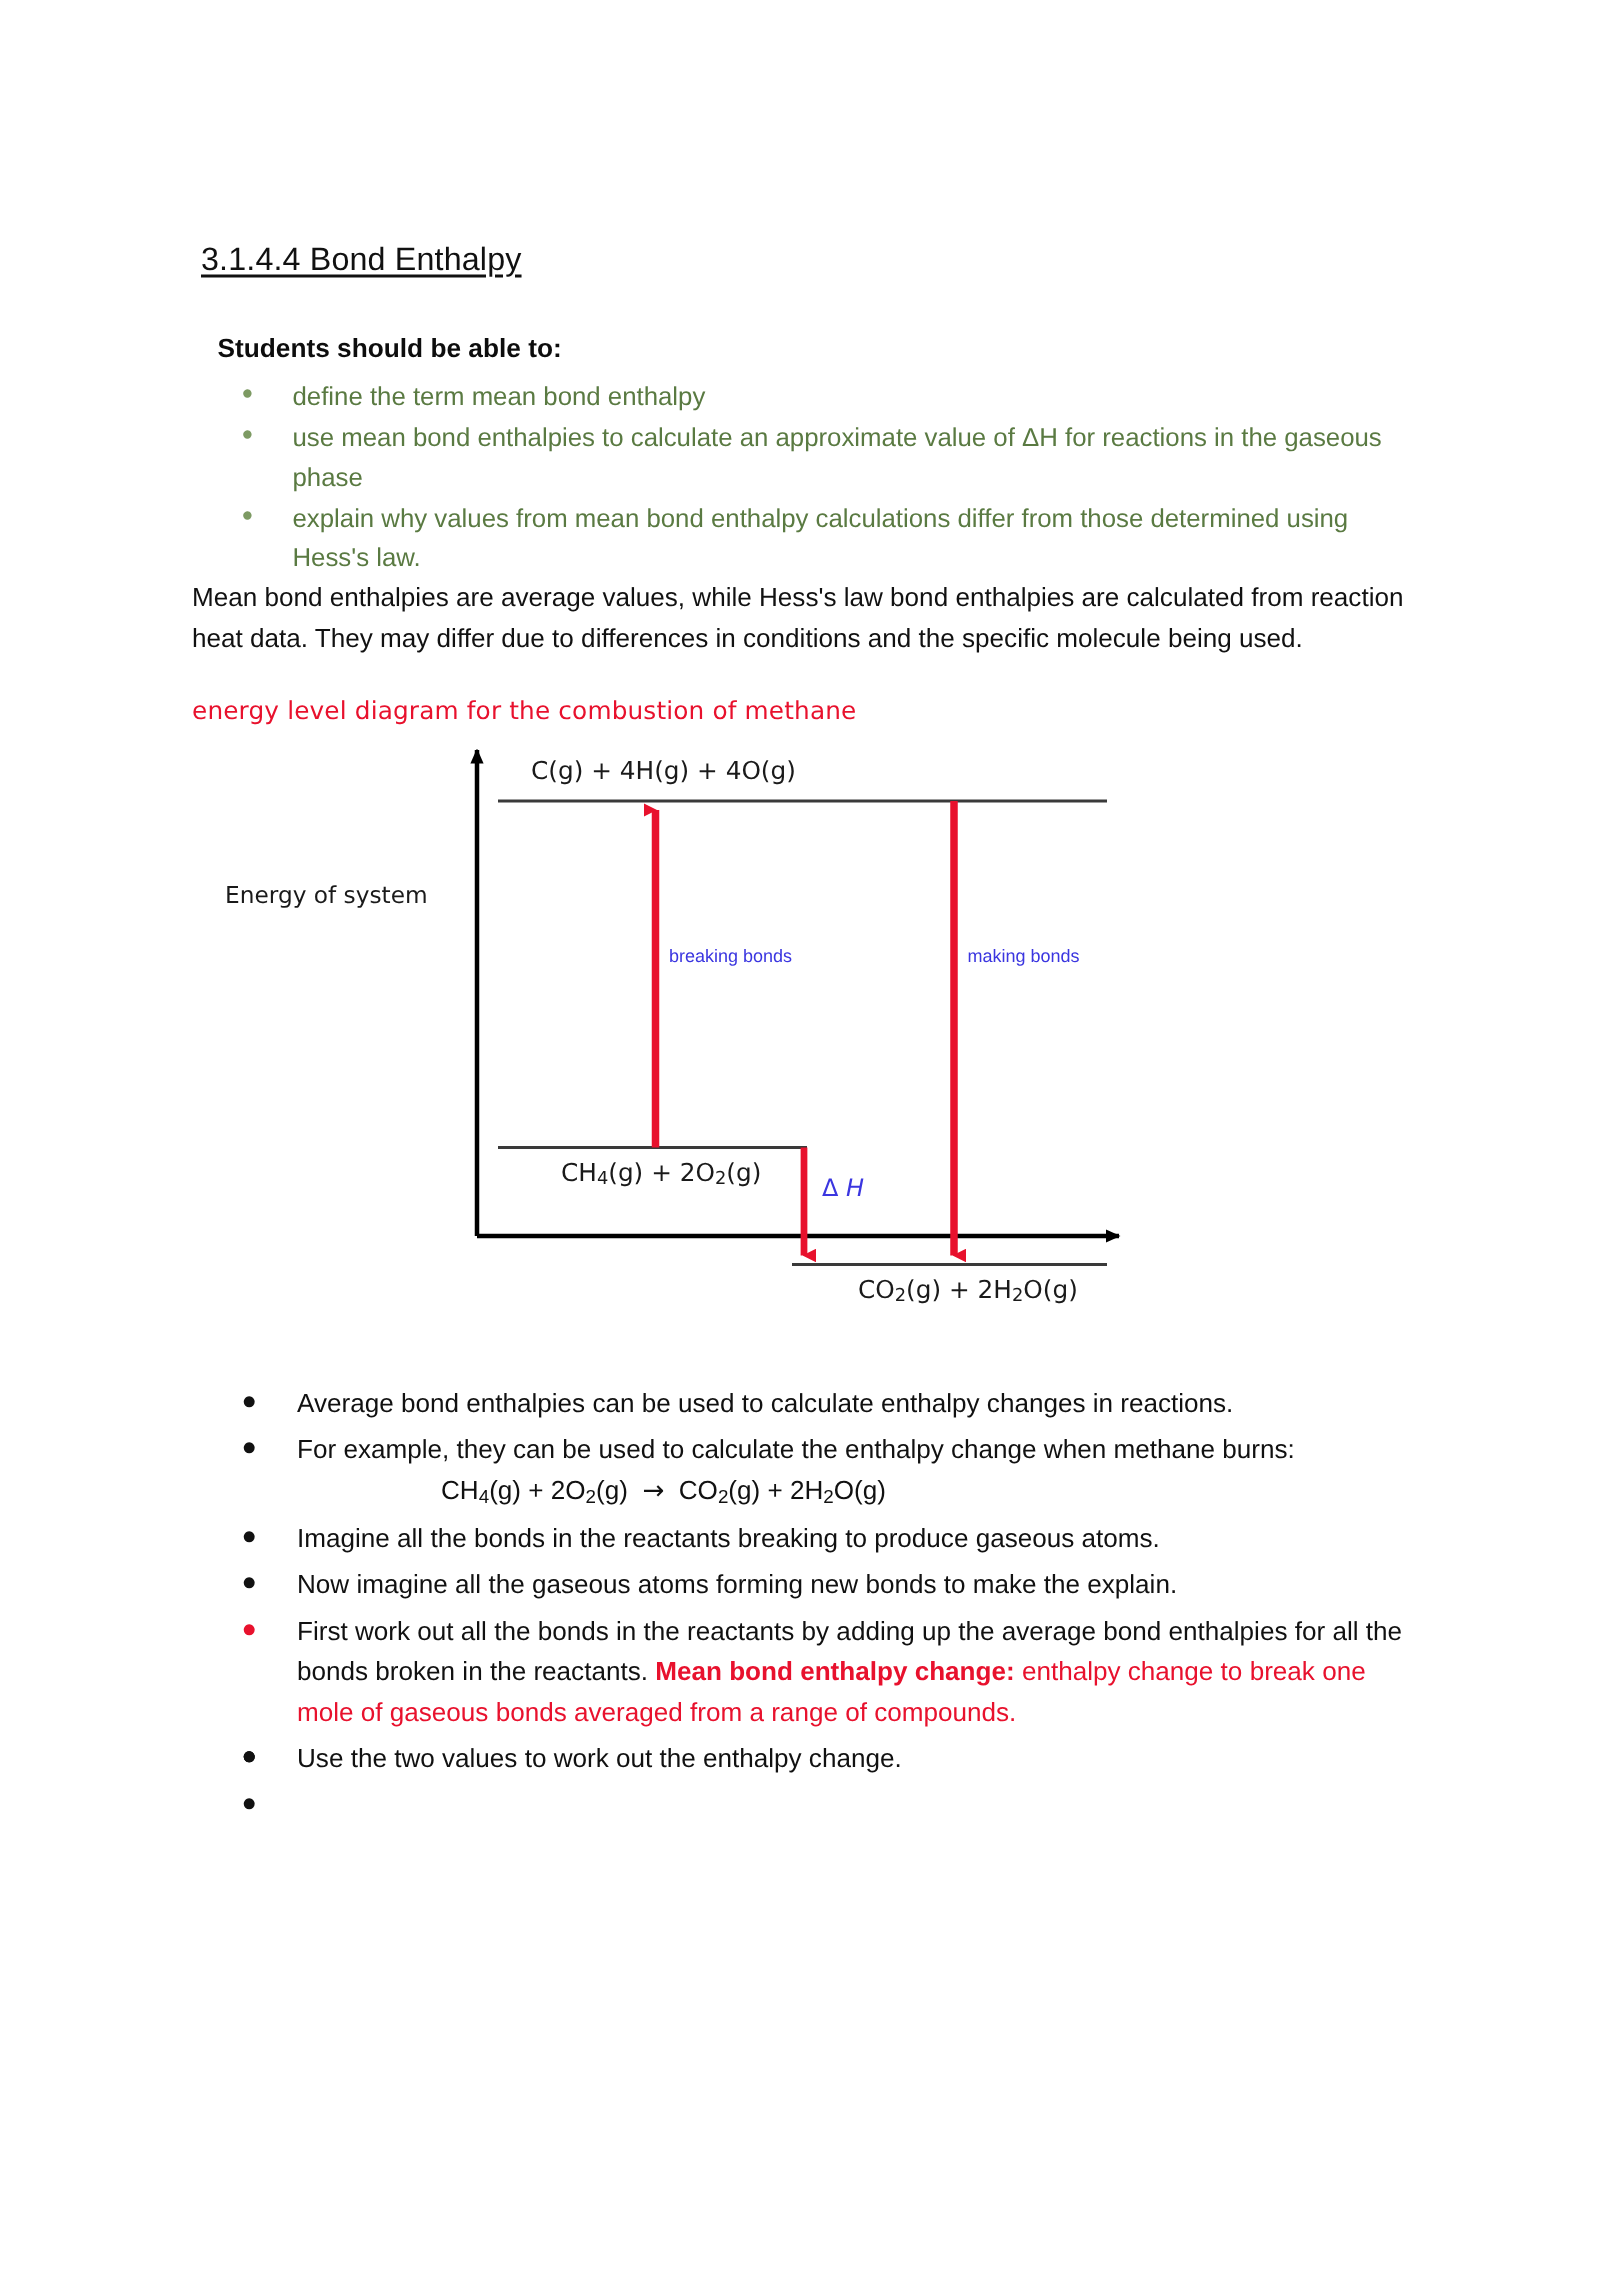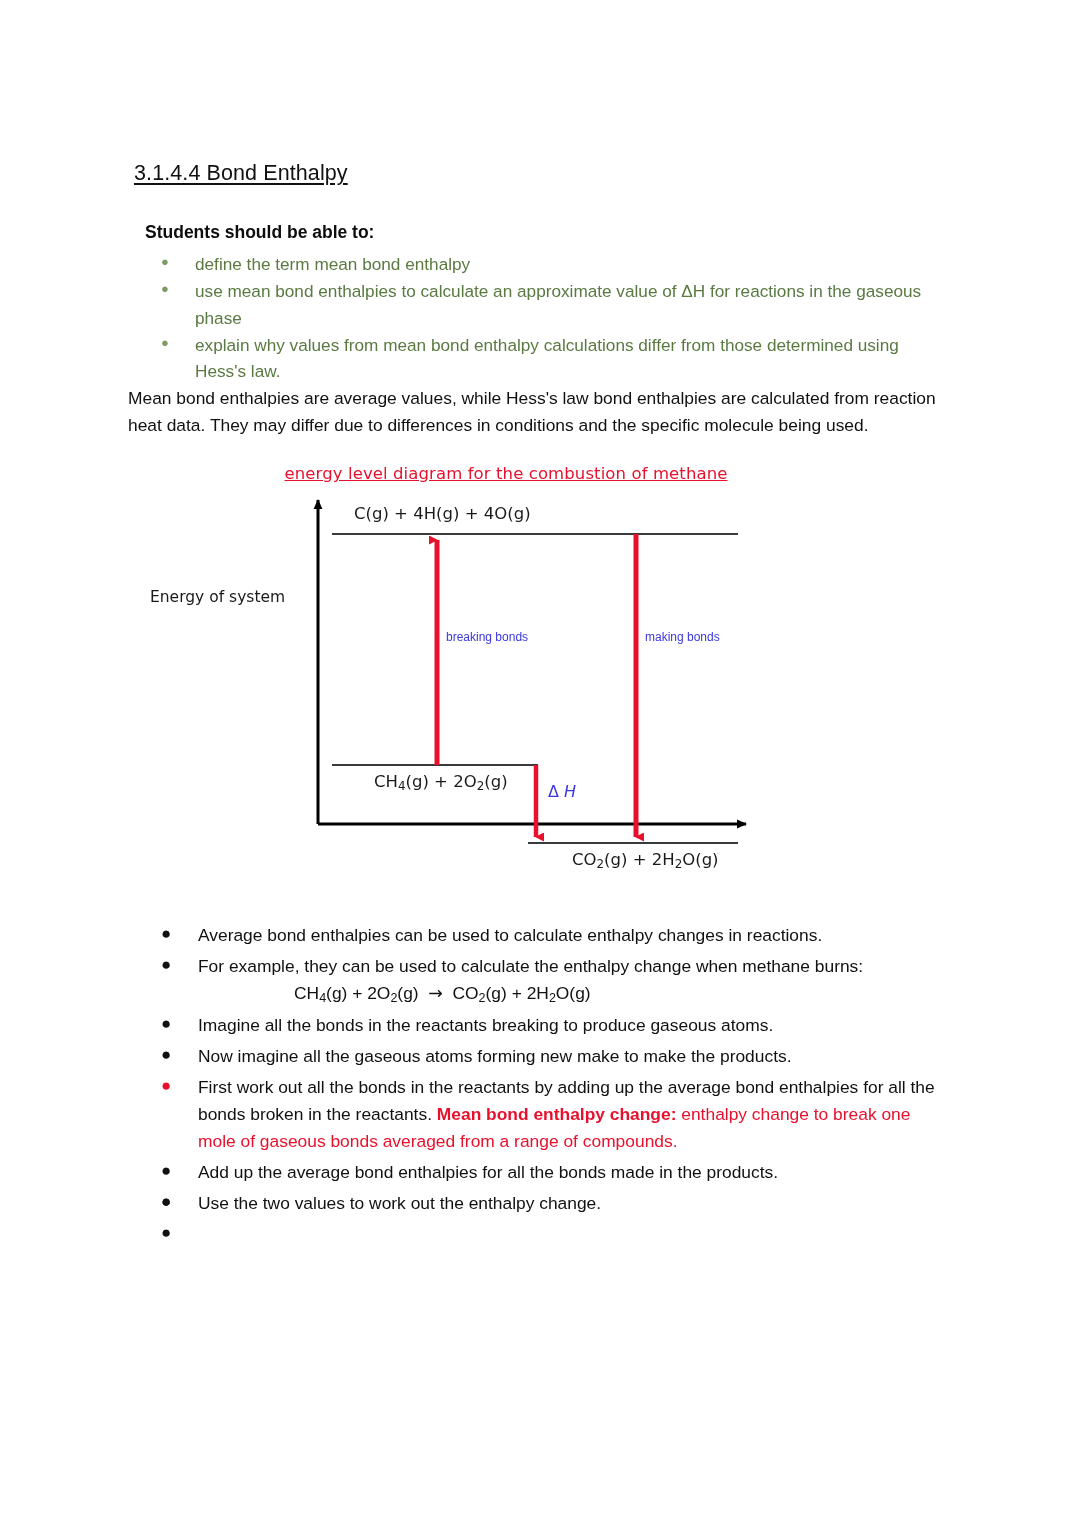--- a/index.html
+++ b/index.html
@@ -122,27 +122,26 @@
   .diagram-wrap {
     position: relative;
     width: 816px;
     height: 470px;
     margin-top: 14px;
   }
   .diagram-title {
     position: absolute;
     left: 0; right: 0;
     top: 12px;
-    text-align: center;
+    text-align: left;
     color: #e8112d;
     font-size: 16.5px;
     font-family: "DejaVu Sans", sans-serif;
     letter-spacing: 0.1px;
     padding-right: 60px;
-    text-decoration: underline;
   }
   .dg-svg { position: absolute; left: 0; top: 0; }
 
   .lvl-label {
     position: absolute;
     font-family: "DejaVu Sans", sans-serif;
     font-size: 16.5px;
     color: #1a1a1a;
     white-space: nowrap;
   }
@@ -255,31 +254,30 @@
         <span class="bullet">●</span>
         <span>For example, they can be used to calculate the enthalpy change when methane burns:</span>
         <span class="eq-inline">CH<sub>4</sub>(g) + 2O<sub>2</sub>(g) &nbsp;<span class="arrow-gly">→</span>&nbsp; CO<sub>2</sub>(g) + 2H<sub>2</sub>O(g)</span>
       </li>
       <li>
         <span class="bullet">●</span>
         <span>Imagine all the bonds in the reactants breaking to produce gaseous atoms.</span>
       </li>
       <li>
         <span class="bullet">●</span>
-        <span>Now imagine all the gaseous atoms forming new make to make the products.</span>
+        <span>Now imagine all the gaseous atoms forming new bonds to make the explain.</span>
       </li>
       <li class="red-item">
         <span class="bullet">●</span>
         <span>First work out all the bonds in the reactants by adding up the average bond enthalpies for all the bonds broken in the reactants.</span>
         <span class="red-bold">Mean bond enthalpy change:</span>
         <span class="red-text">enthalpy change to break one mole of gaseous bonds averaged from a range of compounds.</span>
       </li>
       <li>
         <span class="bullet">●</span>
-        <span>Add up the average bond enthalpies for all the bonds made in the products.</span>
       </li>
       <li>
         <span class="bullet">●</span>
       </li>
       <li>
         <span class="bullet">●</span>
         <span>Use the two values to work out the enthalpy change.</span>
       </li>
       <li>
         <span class="bullet">●</span>

